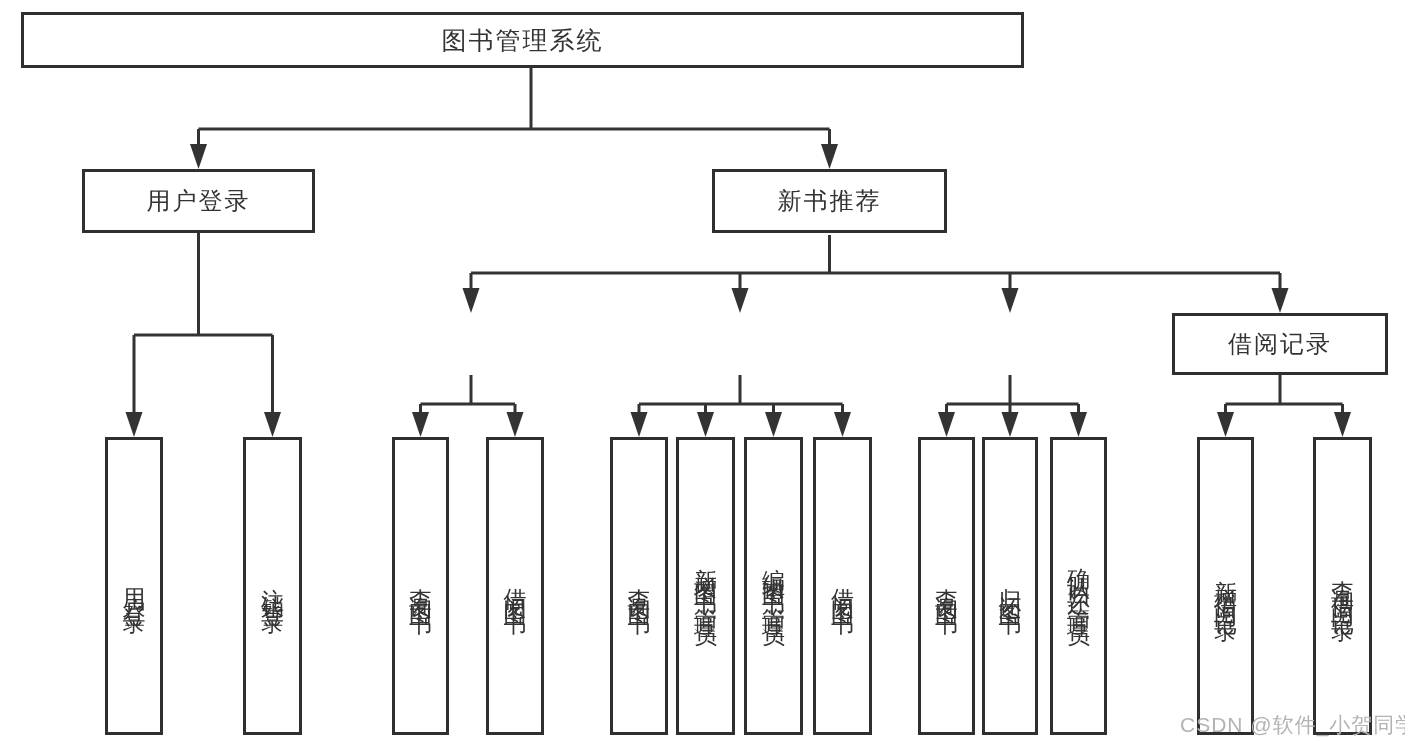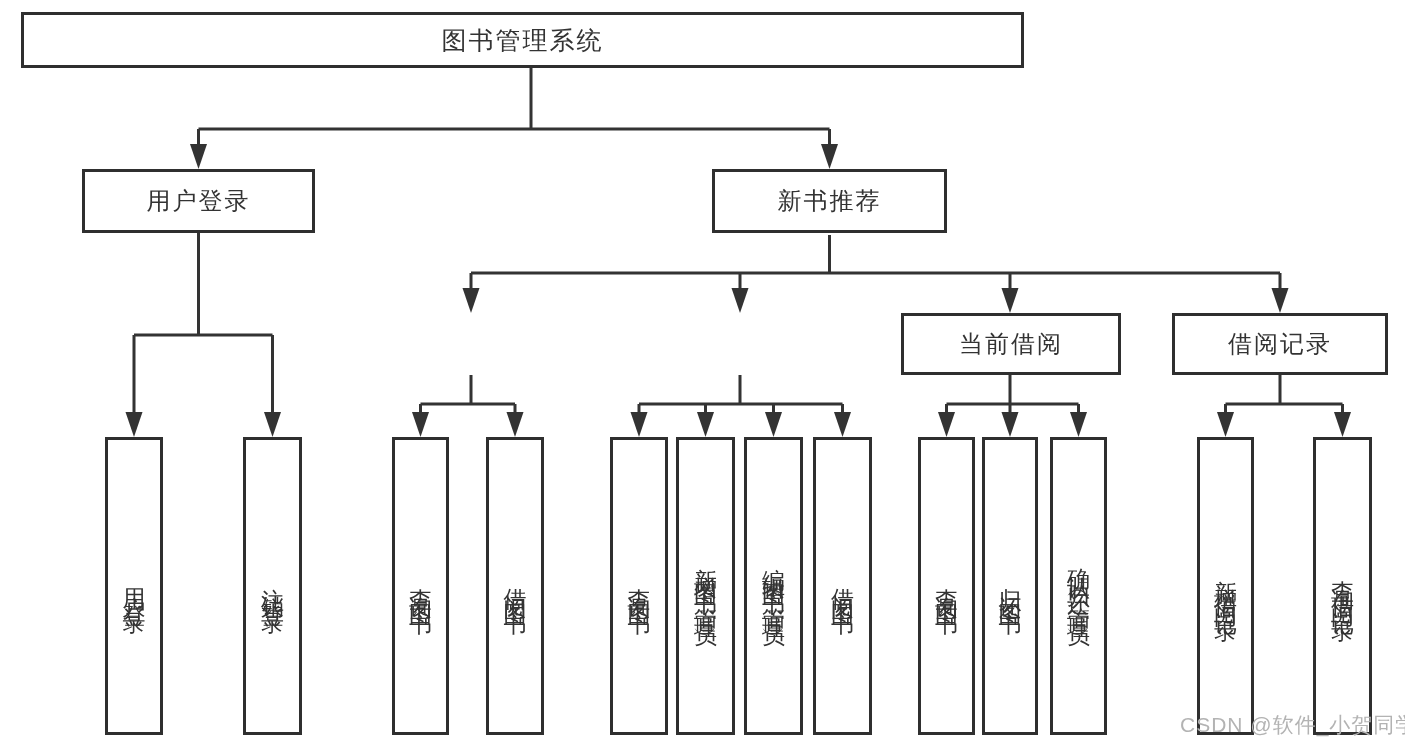--- a/index.html
+++ b/index.html
@@ -70,21 +70,20 @@
       <polygon points="1217,412 1234,412 1225.5,437"></polygon>
       <polygon points="1334,412 1351,412 1342.5,437"></polygon>
     </g>
   </svg>
 
   <div class="box h root" style="left:21px;top:12px;width:1003px;height:56px;">图书管理系统</div>
 
   <div class="box h" style="left:82px;top:169px;width:233px;height:64px;">用户登录</div>
   <div class="box h" style="left:712px;top:169px;width:235px;height:64px;">新书推荐</div>
 
-  <div class="box h" style="left:901px;top:313px;width:220px;height:62px;">当前借阅</div>
   <div class="box h" style="left:1172px;top:313px;width:216px;height:62px;">借阅记录</div>
 
   <div class="box v" style="left:105px;top:437px;width:58px;height:298px;">用户登录</div>
   <div class="box v" style="left:243px;top:437px;width:59px;height:298px;">注销登录</div>
 
   <div class="box v" style="left:392px;top:437px;width:57px;height:298px;">查询图书</div>
   <div class="box v" style="left:486px;top:437px;width:58px;height:298px;">借阅图书</div>
 
   <div class="box v" style="left:610px;top:437px;width:58px;height:298px;">查询图书</div>
   <div class="box v" style="left:676px;top:437px;width:59px;height:298px;">新增图书（管理员）</div>

